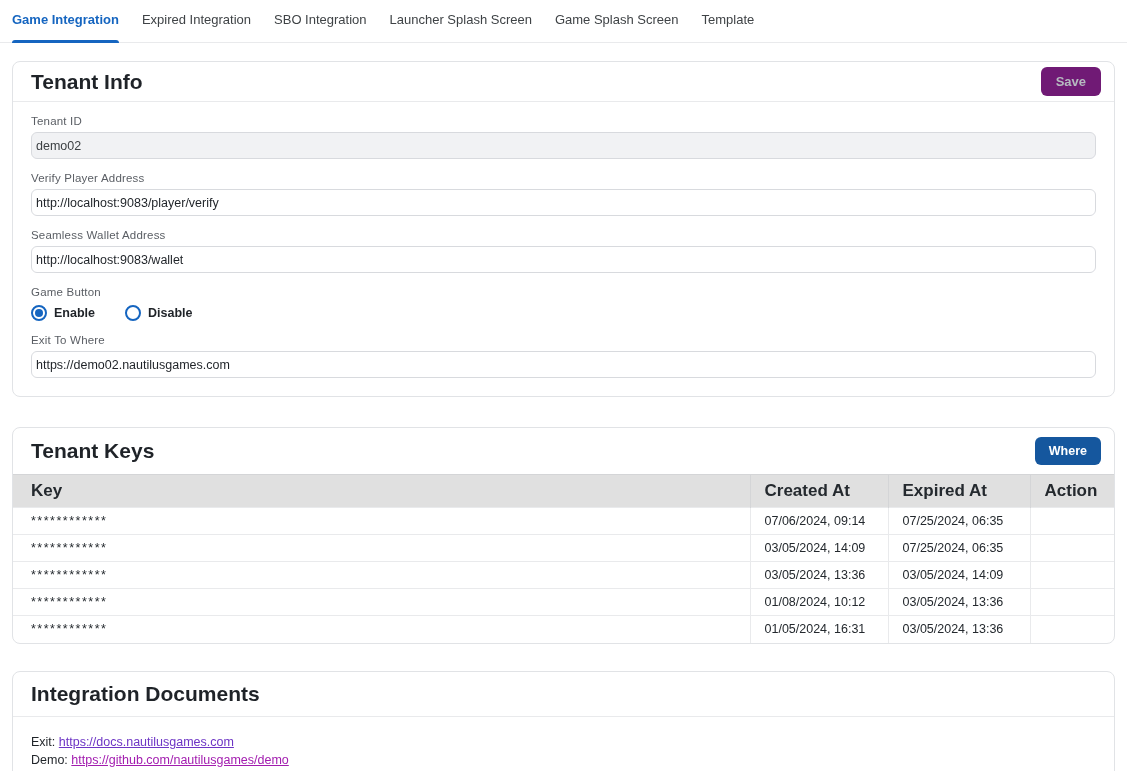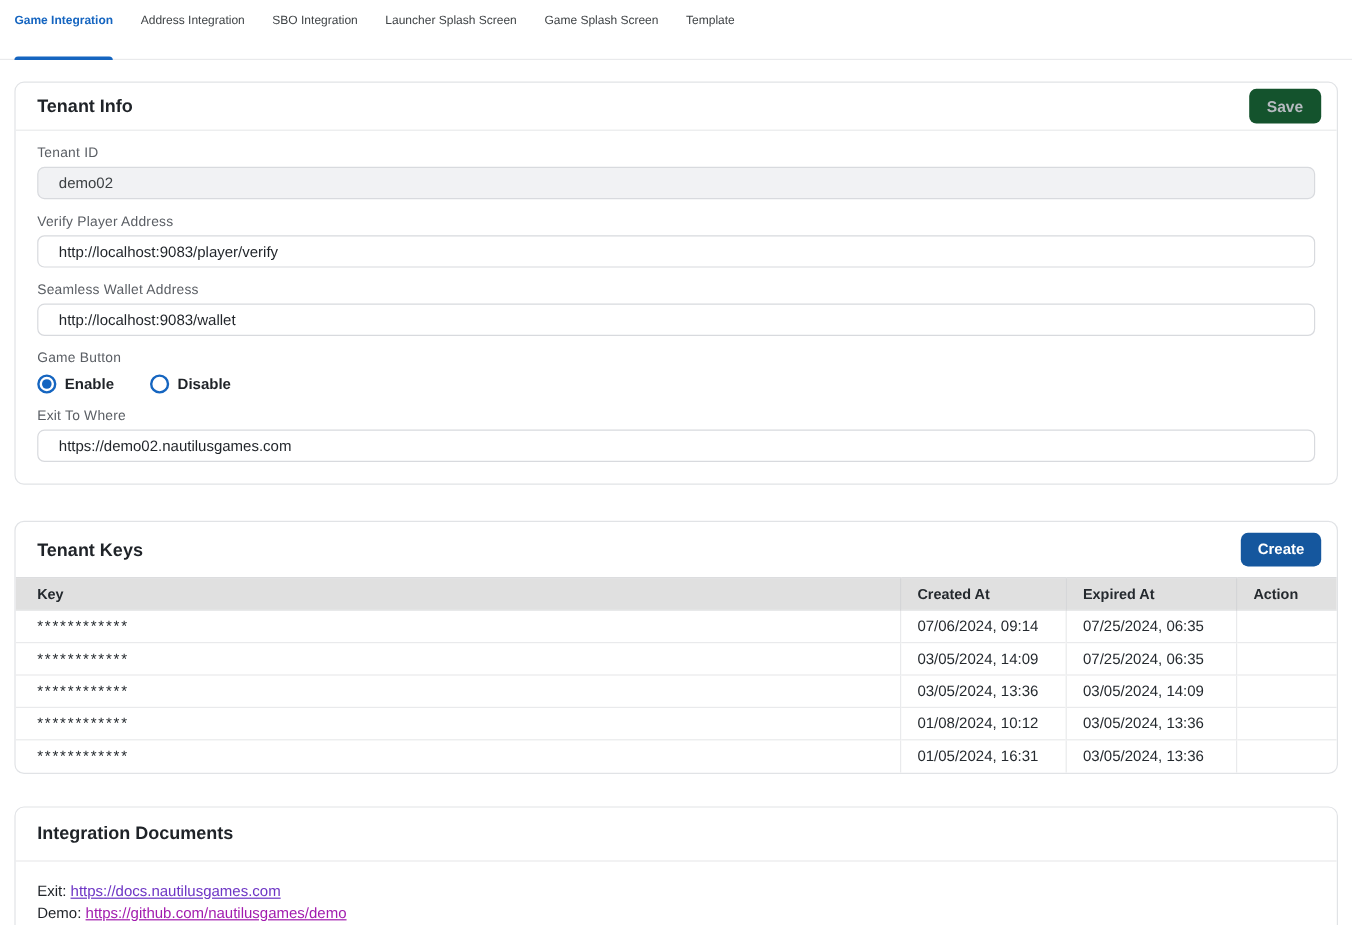--- a/index.html
+++ b/index.html
@@ -14,23 +14,23 @@
   
   .tabbar {
     display: flex;
     align-items: flex-end;
     padding: 0 12px;
     border-bottom: 1px solid #e9eaec;
     background: #fff;
   }
   .tab {
     position: relative;
-    padding: 12px 0 26px;
+    padding: 12px 0 15px;
     margin-right: 23px;
-    font-size: 10px;
+    font-size: 13px;
     font-weight: 500;
     color: #3f4346;
     white-space: nowrap;
     cursor: pointer;
   }
   .tab.active { color: #1565c0; font-weight: 700; }
   .tab.active::after {
     content: "";
     position: absolute;
     left: 0; right: 0; bottom: -1px;
@@ -55,37 +55,37 @@
     display: flex;
     align-items: center;
     justify-content: space-between;
     padding: 0 13px 0 18px;
     height: 40px;
     border-bottom: 1px solid #e9eaec;
   }
   .card-2 .card-header { height: 46px; border-bottom: none; }
   .card-3 .card-header { height: 45px; }
   .card-title {
-    font-size: 15px;
+    font-size: 21px;
     font-weight: 700;
     color: #1f2328;
   }
 
   
   .btn {
     border: none;
     border-radius: 6px;
     font-family: inherit;
     font-size: 13px;
     font-weight: 700;
     padding: 7px 15px;
     cursor: pointer;
   }
   .btn-save {
-    background: #14532d;
+    background: #701a75;
     color: #b6bac0;
     cursor: default;
   }
   .btn-create {
     background: #15579e;
     color: #ffffff;
     font-size: 12.5px;
     padding: 7px 14px;
   }
 
@@ -99,21 +99,21 @@
     color: #5a5e64;
     margin-bottom: 5px;
     letter-spacing: 0.2px;
   }
   .text-input {
     display: block;
     width: 100%;
     height: 27px;
     border: 1px solid #d8dade;
     border-radius: 6px;
-    padding: 0 17px;
+    padding: 0 4px;
     font-family: inherit;
     font-size: 12.5px;
     color: #1f2328;
     background: #fff;
     outline: none;
   }
   .text-input:disabled,
   .text-input.disabled {
     background: #f1f2f4;
     color: #3c4043;
@@ -136,21 +136,21 @@
     width: 8px; height: 8px;
     border-radius: 50%;
     background: #1565c0;
   }
   .radio-label { font-size: 12.5px; font-weight: 700; color: #1f2328; }
 
   
   table.keys-table { width: 100%; border-collapse: collapse; table-layout: fixed; }
   .keys-table th {
     background: #e0e0e0;
-    font-size: 12px;
+    font-size: 17px;
     font-weight: 700;
     color: #24292e;
     text-align: left;
     padding: 6px 14px;
     border-top: 1px solid #d4d5d7;
     border-left: 1px solid #d4d5d7;
     height: 27px;
   }
   .keys-table th:first-child { padding-left: 18px; border-left: none; }
   .keys-table td {
@@ -175,21 +175,21 @@
   .doc-line { white-space: nowrap; }
   .doc-link { text-decoration: underline; cursor: pointer; text-align: right; }
   .doc-link.docs { color: #6d35c5; }
   .doc-link.demo { color: #a21caf; }
 </style>
 </head>
 <body>
 
 <nav class="tabbar">
   <div class="tab active">Game Integration</div>
-  <div class="tab">Address Integration</div>
+  <div class="tab">Expired Integration</div>
   <div class="tab">SBO Integration</div>
   <div class="tab">Launcher Splash Screen</div>
   <div class="tab">Game Splash Screen</div>
   <div class="tab">Template</div>
 </nav>
 
 <section class="card card-1">
   <div class="card-header">
     <h2 class="card-title">Tenant Info</h2>
     <button class="btn btn-save" disabled="">Save</button>
@@ -229,21 +229,21 @@
       <label class="field-label">Exit To Where</label>
       <input class="text-input" type="text" value="https://demo02.nautilusgames.com" style="">
     </div>
 
   </div>
 </section>
 
 <section class="card card-2">
   <div class="card-header">
     <h2 class="card-title">Tenant Keys</h2>
-    <button class="btn btn-create">Create</button>
+    <button class="btn btn-create">Where</button>
   </div>
 
   <table class="keys-table">
     <colgroup>
       <col class="col-key">
         <col class="col-created">
         <col class="col-expired">
         <col class="col-action">
     </colgroup>
     <thead>

